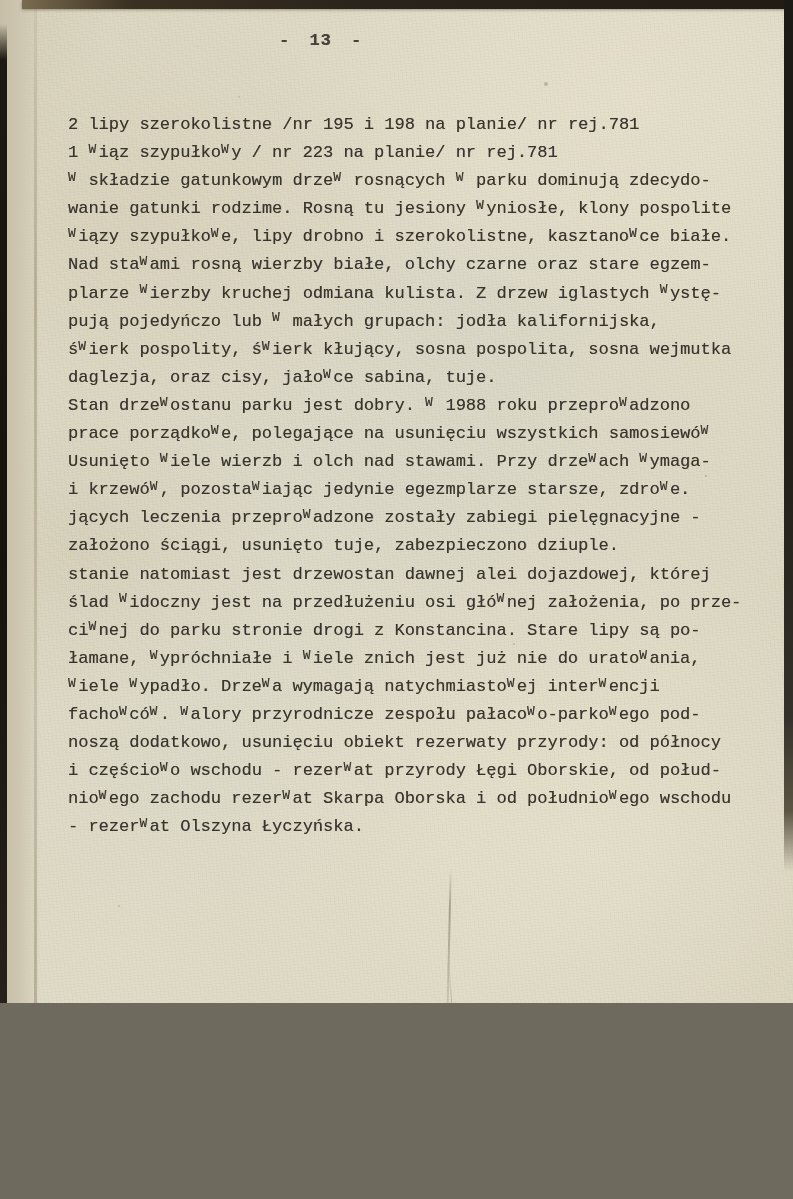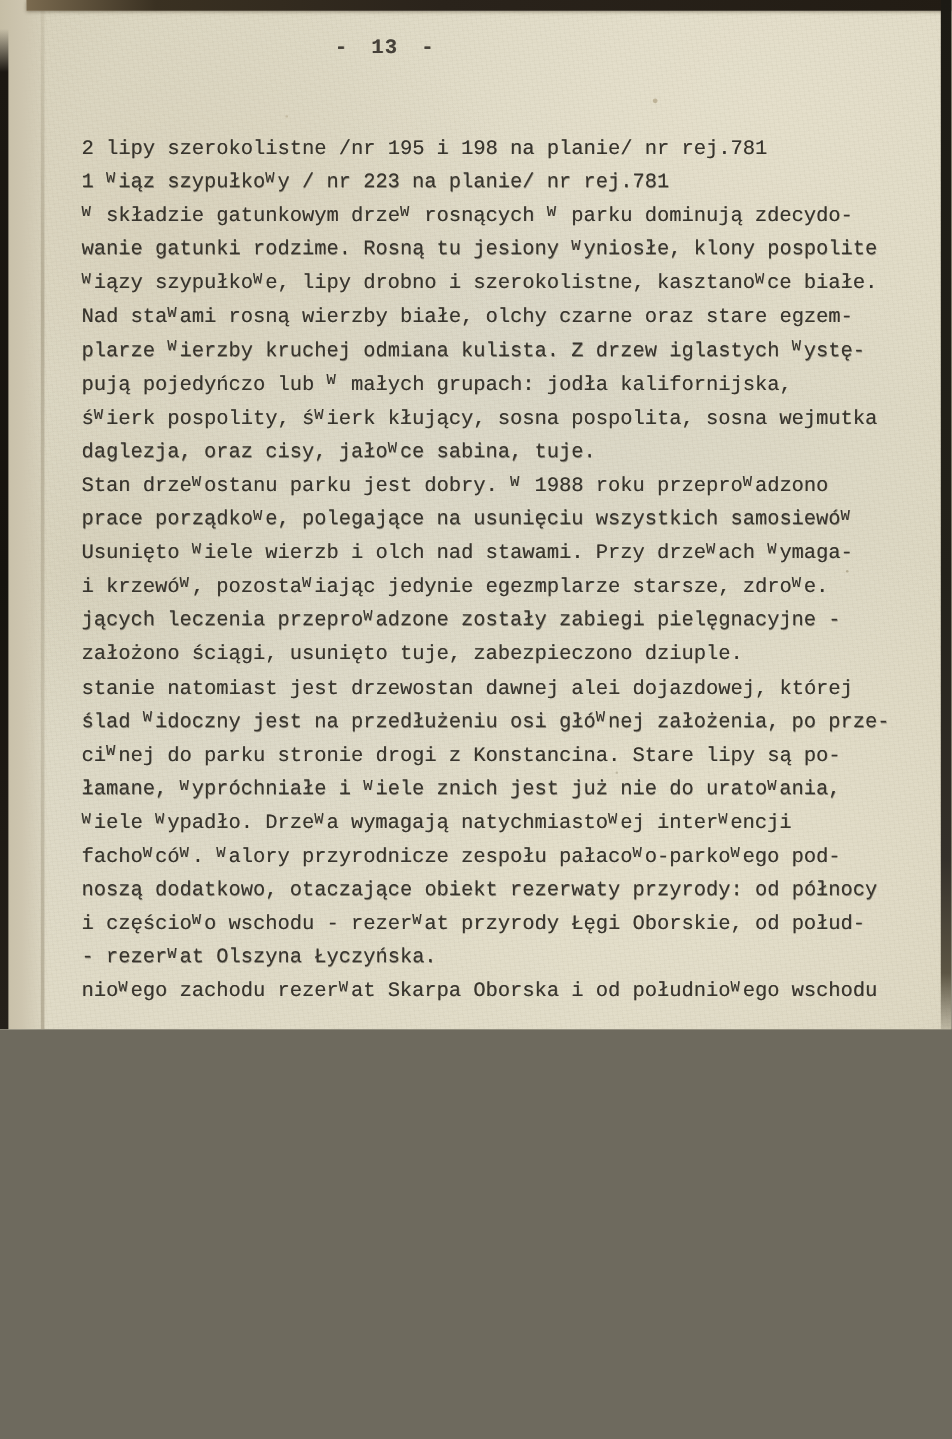--- a/index.html
+++ b/index.html
@@ -1,18 +1,18 @@
 <!DOCTYPE html>
 <html><head>
 <meta charset="utf-8">
 <style>
   html,body{margin:0;padding:0;background:#6e6a5e;}
   .scan{
     position:relative;
-    width:793px;height:858px;
+    width:793px;height:1003px;
     overflow:hidden;
     background:
       linear-gradient(115deg,#d4ceb8 0%,#dcd7c2 10%,#e0dbc7 45%,#ded9c4 75%,#d9d3bd 100%);
     font-family:"Liberation Mono","DejaVu Sans Mono",monospace;
   }
   
   .scan .mottle{
     position:absolute;inset:0;pointer-events:none;
     background:
       radial-gradient(420px 300px at 18% 22%, rgba(213,205,183,.55), transparent 70%),
@@ -138,18 +138,18 @@
       <div class="line">Usunięto <sup class="supw">W</sup>iele wierzb i olch nad stawami. Przy drze<sup class="supw">W</sup>ach <sup class="supw">W</sup>ymaga-</div>
       <div class="line">i krzewó<sup class="supw">W</sup>, pozosta<sup class="supw">W</sup>iając jedynie egezmplarze starsze, zdro<sup class="supw">W</sup>e.</div>
       <div class="line">jących leczenia przepro<sup class="supw">W</sup>adzone zostały zabiegi pielęgnacyjne -</div>
       <div class="line">założono ściągi, usunięto tuje, zabezpieczono dziuple.</div>
       <div class="line">stanie natomiast jest drzewostan dawnej alei dojazdowej, której</div>
       <div class="line">ślad <sup class="supw">W</sup>idoczny jest na przedłużeniu osi głó<sup class="supw">W</sup>nej założenia, po prze-</div>
       <div class="line">ci<sup class="supw">W</sup>nej do parku stronie drogi z Konstancina. Stare lipy są po-</div>
       <div class="line">łamane, <sup class="supw">W</sup>ypróchniałe i <sup class="supw">W</sup>iele znich jest już nie do urato<sup class="supw">W</sup>ania,</div>
       <div class="line"><sup class="supw">W</sup>iele <sup class="supw">W</sup>ypadło. Drze<sup class="supw">W</sup>a wymagają natychmiasto<sup class="supw">W</sup>ej inter<sup class="supw">W</sup>encji</div>
       <div class="line">facho<sup class="supw">W</sup>có<sup class="supw">W</sup>. <sup class="supw">W</sup>alory przyrodnicze zespołu pałaco<sup class="supw">W</sup>o-parko<sup class="supw">W</sup>ego pod-</div>
-      <div class="line">noszą dodatkowo, otaczające obiekt rezerwaty przyrody: od północy</div>
+      <div class="line">noszą dodatkowo, usunięciu obiekt rezerwaty przyrody: od północy</div>
       <div class="line">i częścio<sup class="supw">W</sup>o wschodu - rezer<sup class="supw">W</sup>at przyrody Łęgi Oborskie, od połud-</div>
+      <div class="line">nio<sup class="supw">W</sup>ego zachodu rezer<sup class="supw">W</sup>at Skarpa Oborska i od południo<sup class="supw">W</sup>ego wschodu</div>
       <div class="line">- rezer<sup class="supw">W</sup>at Olszyna Łyczyńska.</div>
-      <div class="line">nio<sup class="supw">W</sup>ego zachodu rezer<sup class="supw">W</sup>at Skarpa Oborska i od południo<sup class="supw">W</sup>ego wschodu</div>
     </div>
 </div>
 
 </body></html>

